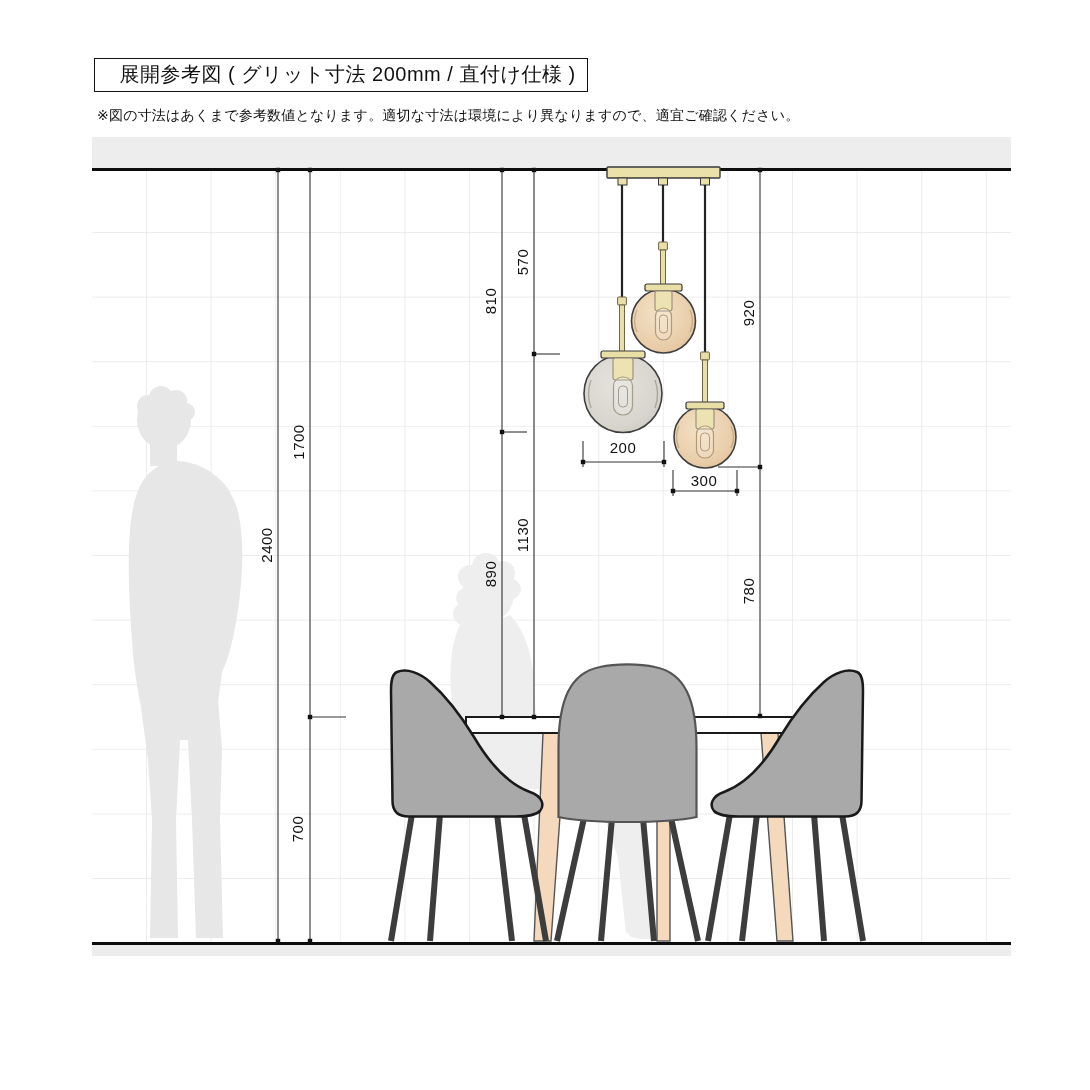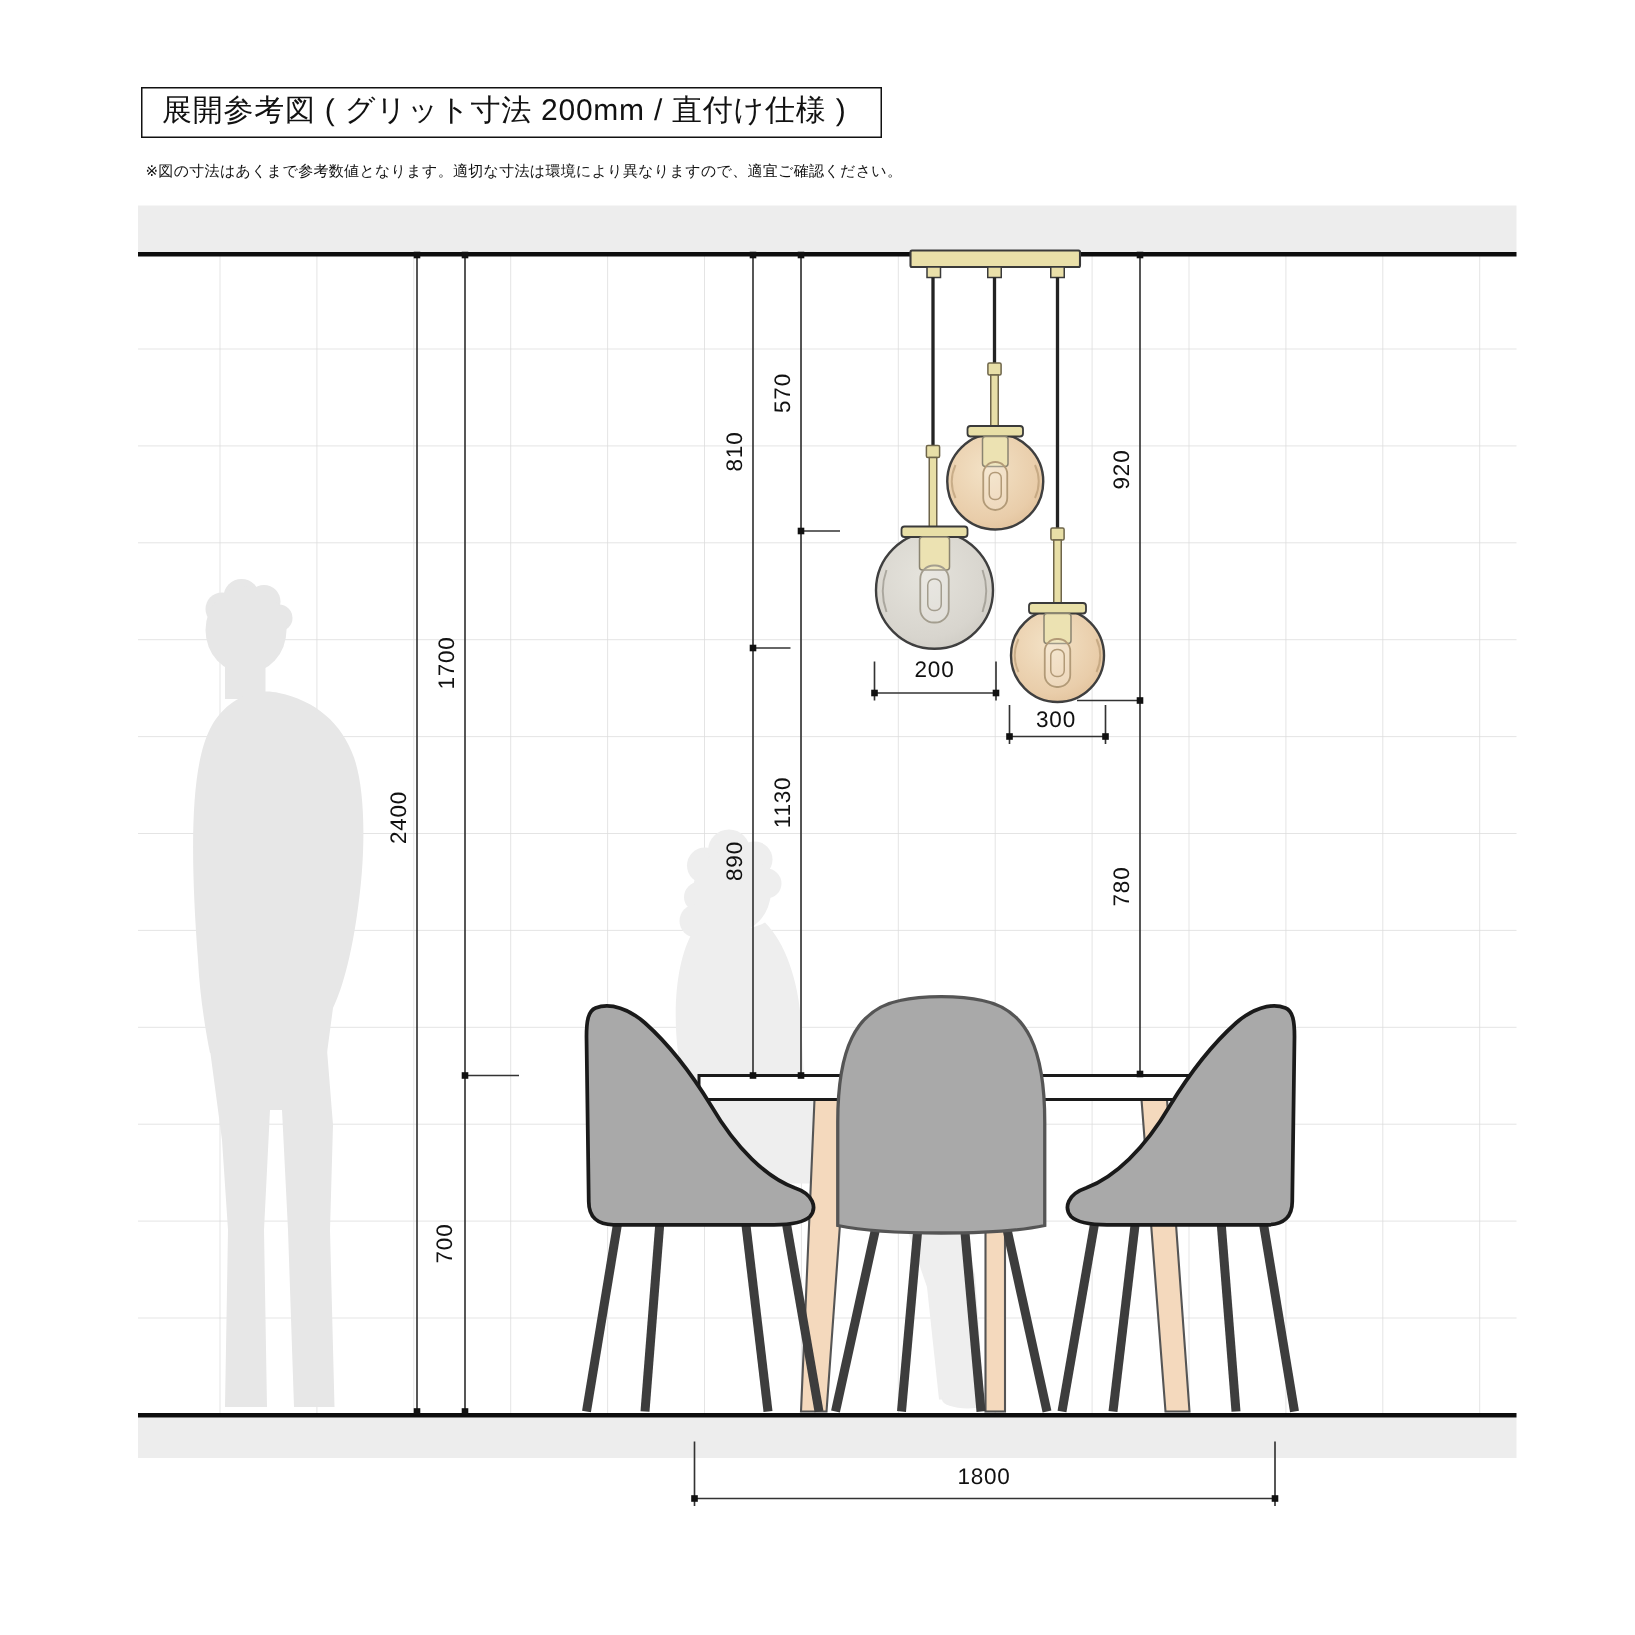--- a/index.html
+++ b/index.html
@@ -1,21 +1,21 @@
 <!DOCTYPE html>
 <html><head>
 <meta charset="utf-8">
 <style>
   html,body{margin:0;padding:0;background:#ffffff;}
-  .page{position:relative;width:1090px;height:1090px;background:#fff;overflow:hidden;
-        font-family:"Liberation Sans","DejaVu Sans",sans-serif;color:#111;}
+  .page{position:relative;width:1090px;height:956px;background:#fff;overflow:hidden;
+        font-family:"Liberation Sans","DejaVu Sans",sans-serif;color:#111;text-align:center;}
   .titlebox{position:absolute;left:94px;top:58px;width:494px;height:34px;
         border:1.5px solid #111;box-sizing:border-box;background:#fff;
         font-size:20px;line-height:30px;padding-left:13px;letter-spacing:.5px;white-space:nowrap;}
-  .note{position:absolute;left:97px;top:107px;font-size:10px;letter-spacing:.2px;white-space:nowrap;}
+  .note{position:absolute;left:97px;top:107px;font-size:14px;letter-spacing:.2px;white-space:nowrap;}
   .draw{position:absolute;left:0;top:0;}
   .dim{position:absolute;font-size:15px;letter-spacing:.5px;color:#111;white-space:nowrap;
        transform:translate(-50%,-50%);}
   .dim.v{transform:translate(-50%,-50%) rotate(-90deg);}
 </style>
 </head>
 <body>
 
 <div class="page">
 

